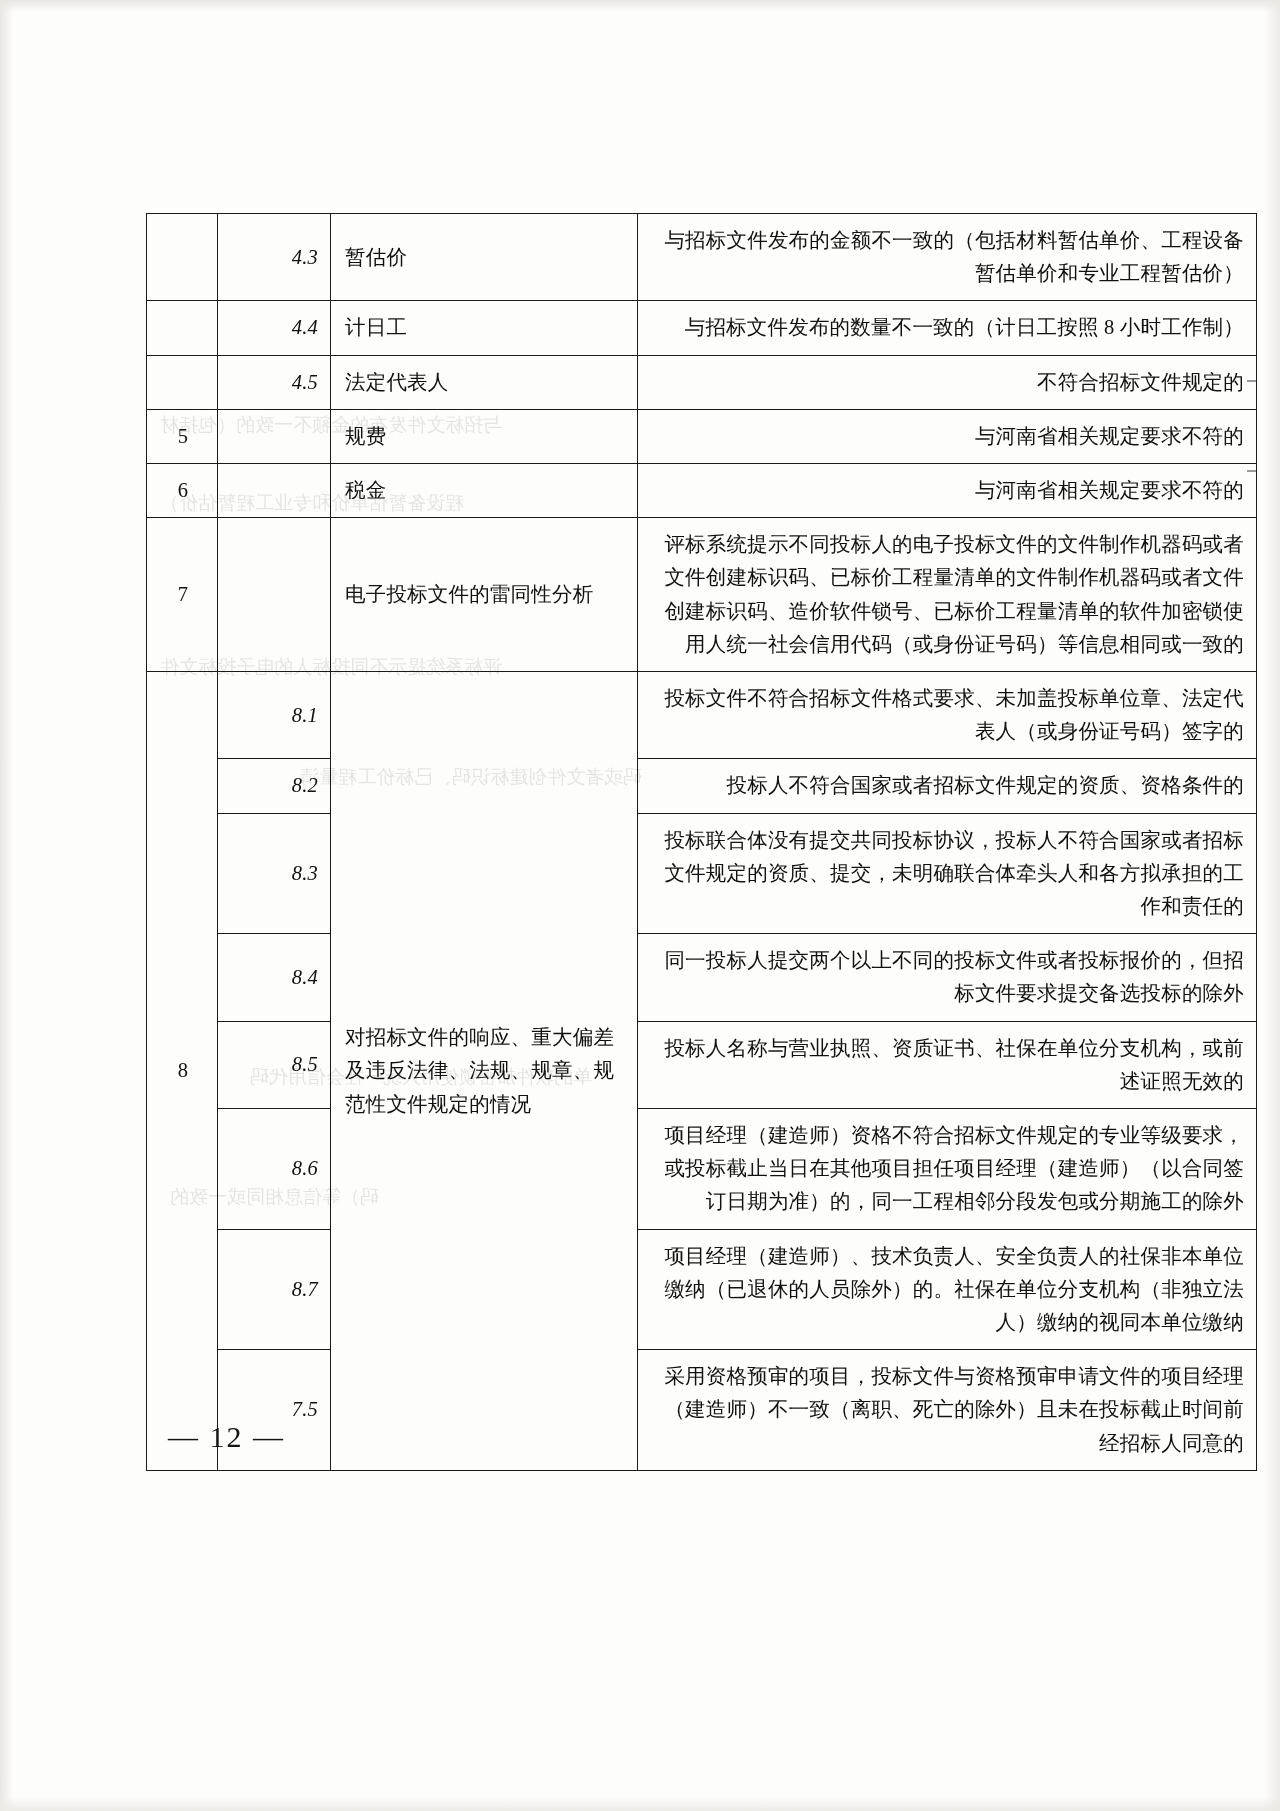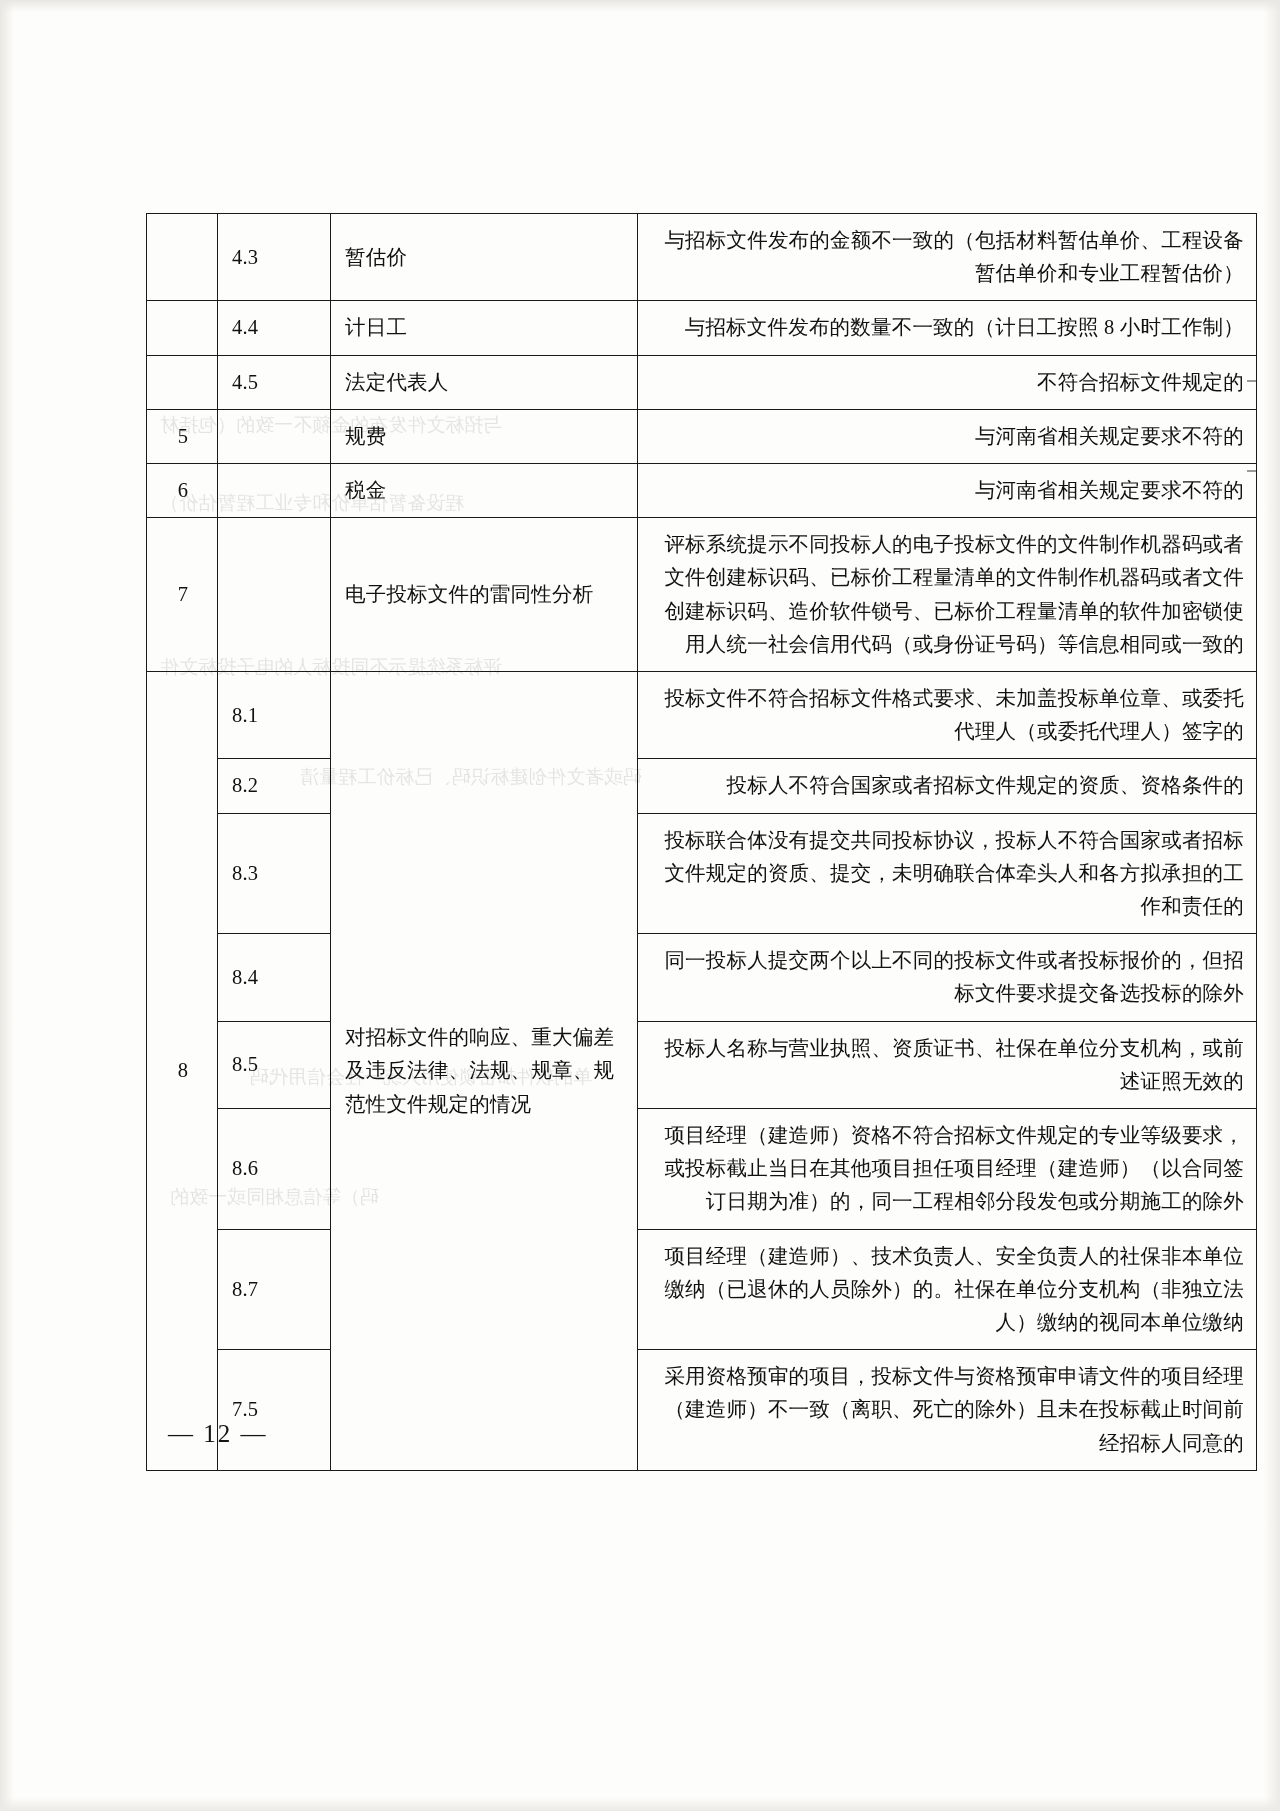--- a/index.html
+++ b/index.html
@@ -49,21 +49,21 @@
   }
   table.doc-table td {
     border: 1.6px solid #1a1a1a;
     padding: 10px 12px 10px 14px;
     font-size: 20.5px;
     line-height: 1.62;
     vertical-align: middle;
     letter-spacing: 0.2px;
   }
   td.col-no    { width: 44px;  text-align: center; padding: 6px 2px; }
-  td.col-sub   { width: 86px;  text-align: left; padding: 6px 2px; }
+  td.col-sub   { width: 86px;  text-align: right; padding: 6px 2px; font-style: italic; }
   td.col-item  { width: 280px; text-align: left; }
   td.col-desc  { width: 592px; text-align: right; }
   td.center-mid { vertical-align: middle; }
 
   
   .bleed {
     position: absolute;
     color: rgba(60,60,60,0.13);
     font-size: 19px;
     line-height: 1.75;
@@ -77,21 +77,21 @@
   .bleed.b2 { left: 160px; top: 486px; }
   .bleed.b3 { left: 160px; top: 650px; }
   .bleed.b4 { left: 300px; top: 760px; }
   .bleed.b5 { left: 250px; top: 1060px; }
   .bleed.b6 { left: 170px; top: 1180px; }
 
   .page-number {
     position: absolute;
     left: 168px;
     top: 1420px;
-    font-size: 25px;
+    font-size: 30px;
     letter-spacing: 2px;
     color: #141414;
     font-family: "Liberation Serif", "DejaVu Serif", serif;
   }
 </style>
 </head>
 <body>
 
 <div class="page">
 
@@ -146,21 +146,21 @@
         <td class="col-no center-mid">7</td>
         <td class="col-sub"></td>
         <td class="col-item">电子投标文件的雷同性分析</td>
         <td class="col-desc">评标系统提示不同投标人的电子投标文件的文件制作机器码或者文件创建标识码、已标价工程量清单的文件制作机器码或者文件创建标识码、造价软件锁号、已标价工程量清单的软件加密锁使用人统一社会信用代码（或身份证号码）等信息相同或一致的</td>
       </tr>
 
       <tr>
         <td class="col-no center-mid" rowspan="8">8</td>
         <td class="col-sub">8.1</td>
         <td class="col-item center-mid" rowspan="8">对招标文件的响应、重大偏差及违反法律、法规、规章、规范性文件规定的情况</td>
-        <td class="col-desc">投标文件不符合招标文件格式要求、未加盖投标单位章、或委托代理人（或委托代理人）签字的</td>
+        <td class="col-desc">投标文件不符合招标文件格式要求、未加盖投标单位章、法定代表人（或身份证号码）签字的</td>
       </tr>
       <tr>
         <td class="col-sub">8.2</td>
         <td class="col-desc">投标人不符合国家或者招标文件规定的资质、资格条件的</td>
       </tr>
       <tr>
         <td class="col-sub">8.3</td>
         <td class="col-desc">投标联合体没有提交共同投标协议，投标人不符合国家或者招标文件规定的资质、提交，未明确联合体牵头人和各方拟承担的工作和责任的</td>
       </tr>
       <tr>

